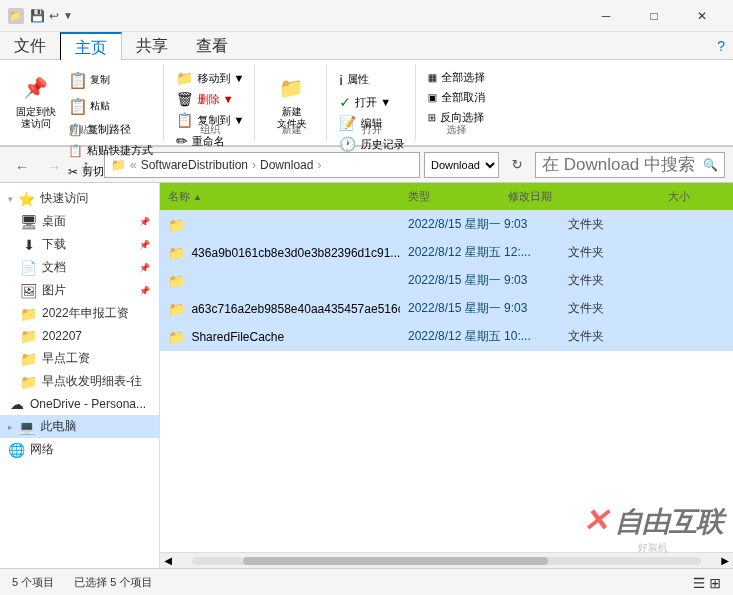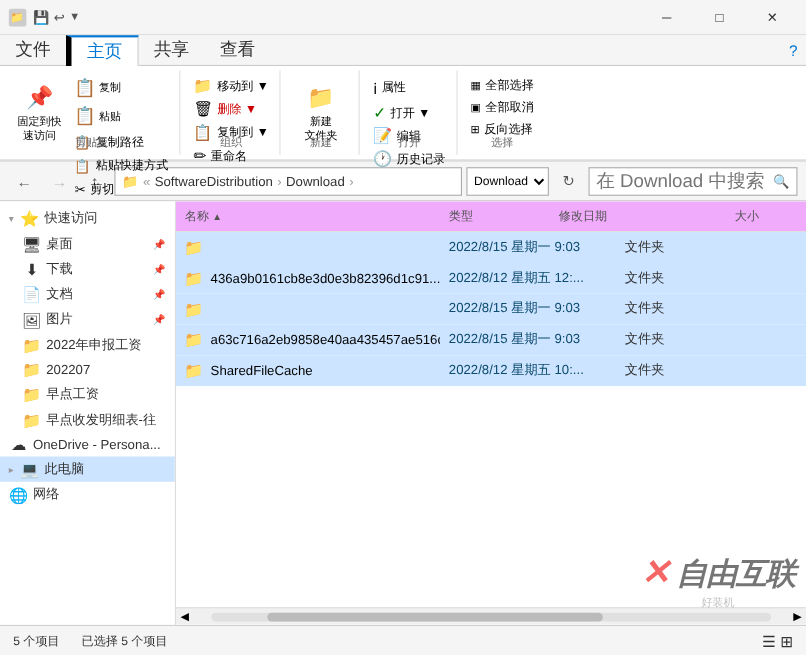--- a/index.html
+++ b/index.html
@@ -24,21 +24,21 @@
     
     .ribbon { background: #f5f5f5; border-bottom: 1px solid #ccc; }
     .ribbon-tabs { display: flex; height: 28px; border-bottom: 1px solid #ccc; }
     .ribbon-tab {
       padding: 0 14px;
       line-height: 28px;
       font-size: 16px;
       cursor: pointer;
       color: #333;
     }
-    .ribbon-tab.active { background: white; border-top: 2px solid #0078d4; border-left: 5px solid #000000; border-right: 1px solid #ccc; margin-bottom: -1px; color: #0078d4; }
+    .ribbon-tab.active { background: white; border-top: 2px solid #0078d4; border-left: 1px solid #000000; border-right: 1px solid #ccc; margin-bottom: -1px; color: #0078d4; }
 
     .ribbon-content { display: flex; height: 86px; background: white; border-bottom: 1px solid #ccc; padding: 4px; gap: 2px; }
     .ribbon-group { display: flex; flex-direction: column; align-items: center; border-right: 1px solid #e0e0e0; padding: 0 6px; position: relative; min-width: 60px; }
     .ribbon-group-label { font-size: 10px; color: #666; position: absolute; bottom: 4px; text-align: center; width: 100%; }
     .ribbon-buttons { display: flex; flex: 1; align-items: flex-start; gap: 2px; padding-top: 4px; padding-bottom: 18px; }
     .ribbon-btn-lg { display: flex; flex-direction: column; align-items: center; width: 52px; padding: 4px 2px; cursor: pointer; border-radius: 3px; font-size: 10px; text-align: center; gap: 2px; }
     .ribbon-btn-icon { width: 32px; height: 32px; display: flex; align-items: center; justify-content: center; font-size: 20px; }
     .ribbon-btn-sm { display: flex; align-items: center; gap: 4px; padding: 2px 4px; cursor: pointer; border-radius: 3px; font-size: 11px; white-space: nowrap; }
     .ribbon-col { display: flex; flex-direction: column; gap: 1px; padding-top: 4px; padding-bottom: 18px; }
 
@@ -87,21 +87,21 @@
     
     .nav-pane { width: 160px; background: white; border-right: 1px solid #ddd; overflow-y: auto; padding: 4px 0; }
     .nav-item { display: flex; align-items: center; gap: 4px; padding: 3px 8px; cursor: pointer; font-size: 12px; color: #333; white-space: nowrap; }
     .nav-item.active { background: #cce4ff; }
     .nav-item .nav-icon { font-size: 14px; width: 18px; text-align: center; }
     .nav-item .arrow { font-size: 9px; color: #999; margin-right: 2px; }
     .nav-item .pin { font-size: 9px; color: #0078d4; margin-left: auto; }
 
     
     .file-pane { flex: 1; background: white; overflow: hidden; display: flex; flex-direction: column; }
-    .file-header { display: flex; align-items: center; padding: 2px 0; border-bottom: 1px solid #e0e0e0; background: #f0abfc; }
+    .file-header { display: flex; align-items: center; padding: 2px 0; border-bottom: 1px solid #e0e0e0; background: #84cc16; }
     .file-col-header { font-size: 11px; color: #555; padding: 4px 8px; cursor: pointer; user-select: none; }
     .col-name { width: 240px; }
     .col-date { width: 160px; }
     .col-type { width: 100px; }
     .col-size { flex: 1; }
 
     .file-list { flex: 1; overflow-y: auto; }
     .file-row { display: flex; align-items: center; padding: 2px 0; cursor: pointer; border-bottom: 1px solid transparent; }
     .file-row.selected { background: #cce4ff; }
     .file-cell { font-size: 12px; padding: 3px 8px; overflow: hidden; text-overflow: ellipsis; white-space: nowrap; }

